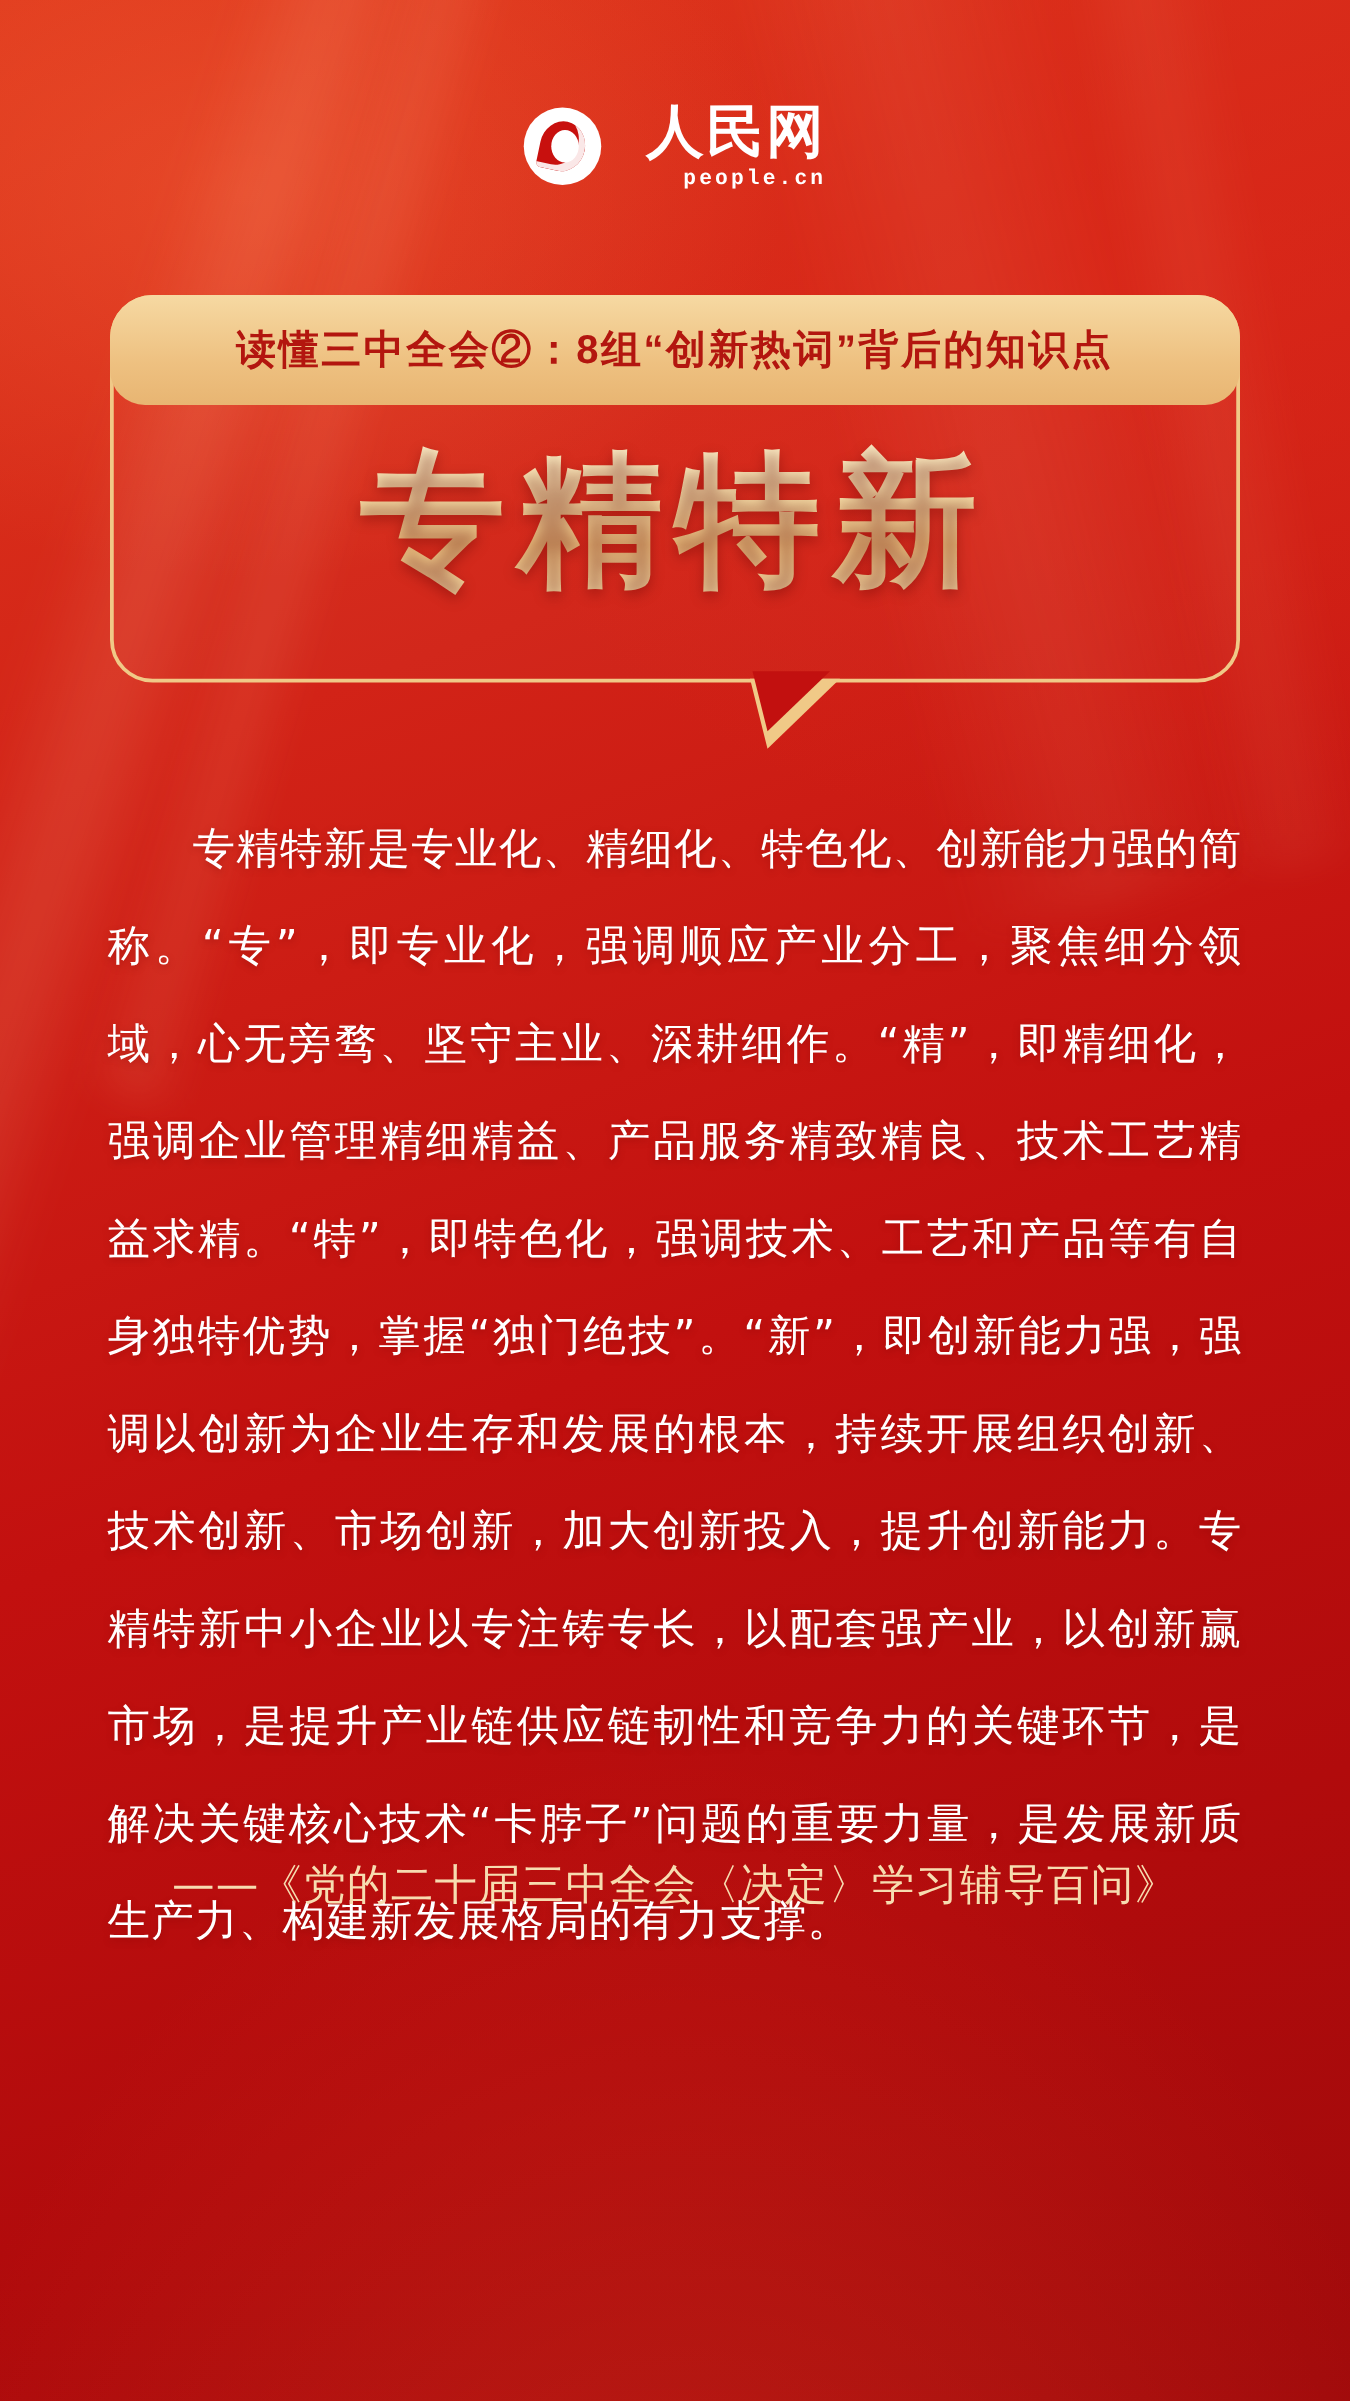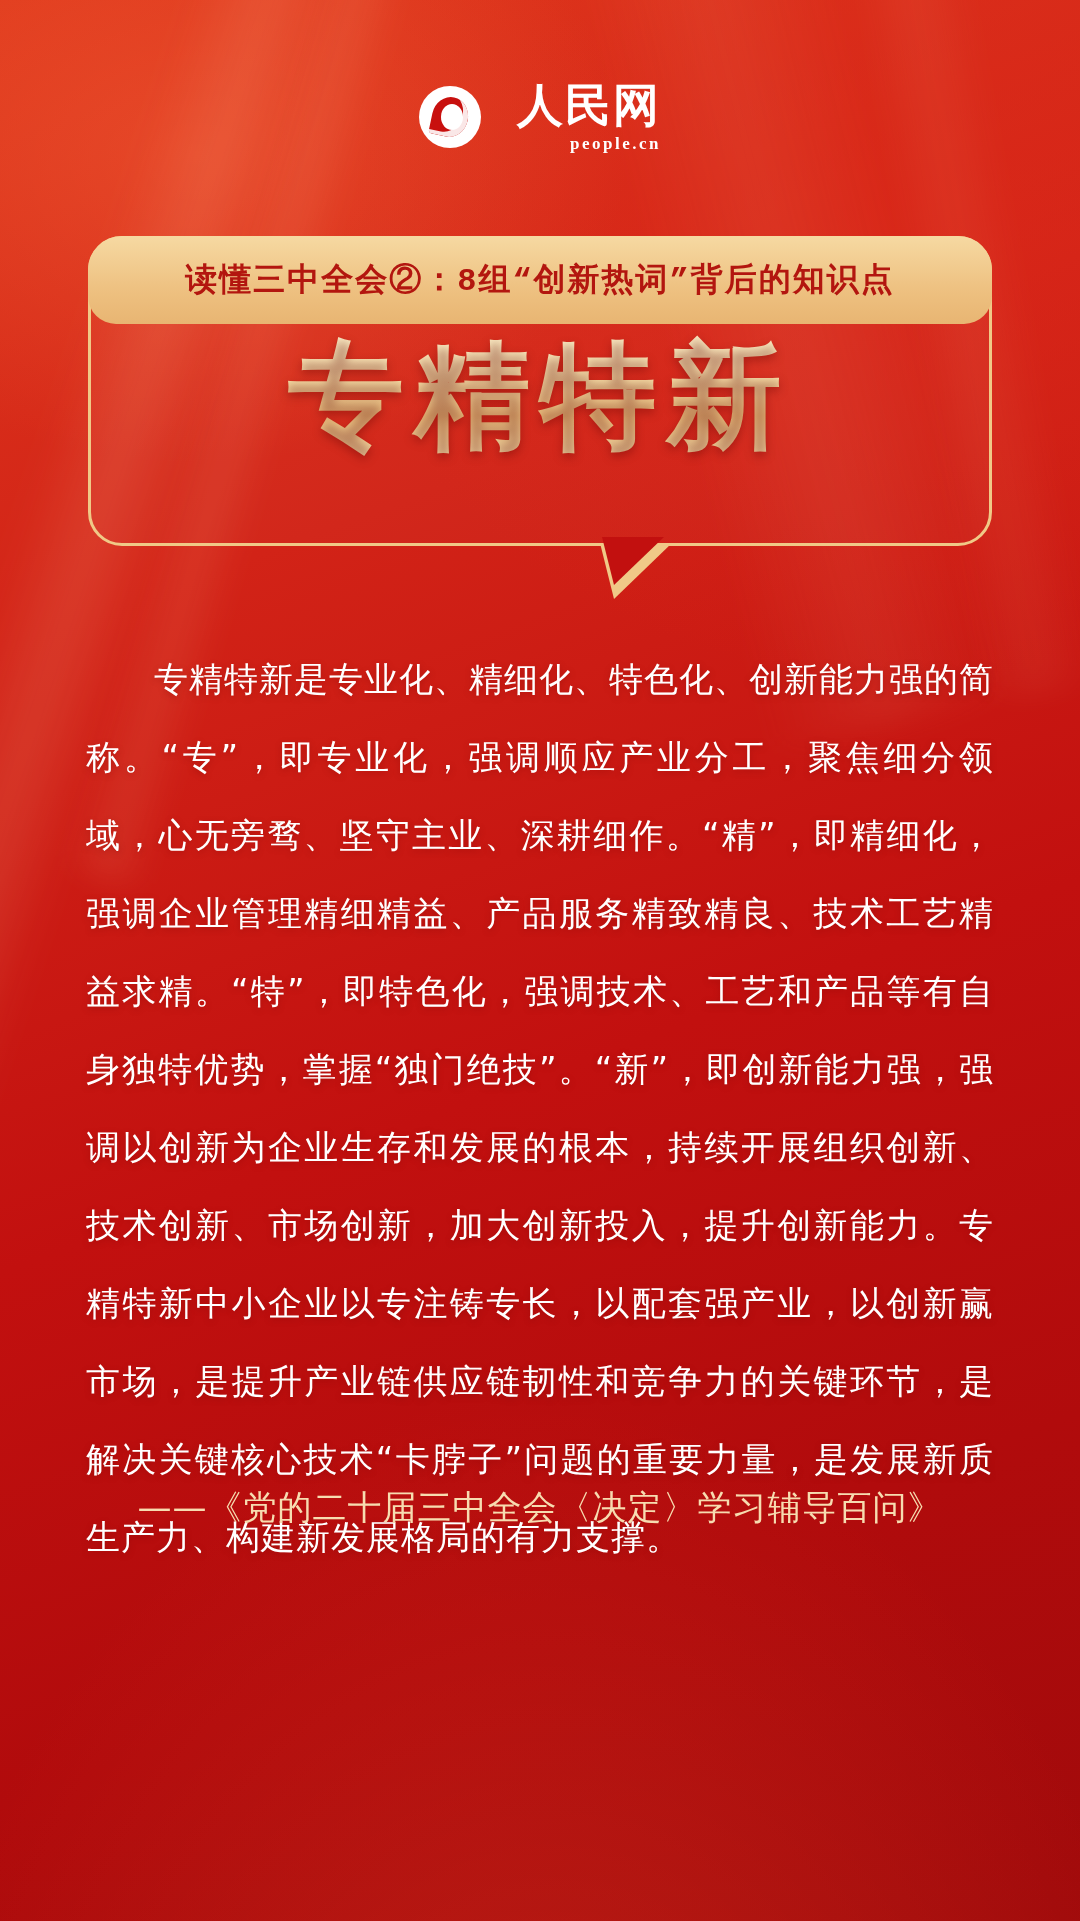--- a/index.html
+++ b/index.html
@@ -101,21 +101,21 @@
   }
   .logo-cn {
     font-family: "DejaVu Sans", sans-serif;
     font-size: 46px;
     font-weight: bold;
     color: #ffffff;
     letter-spacing: 2px;
   }
   .logo-en {
     margin-top: 7px;
-    font-family: Liberation Serif, serif;
+    font-family: Liberation Mono, monospace;
     font-size: 17px;
     font-weight: bold;
     color: #ffffff;
     letter-spacing: 2.5px;
     text-align: right;
   }
 
   
   .bubble {
     position: absolute;
@@ -135,31 +135,31 @@
     width: 904px;
     height: 88px;
     box-sizing: border-box;
     border-radius: 34px 34px 28px 28px;
     background: linear-gradient(180deg, #f6d9a2 0%, #eec181 60%, #e8b572 100%);
     display: flex;
     align-items: center;
     justify-content: center;
   }
   .bubble-head span {
-    font-family: Liberation Mono, monospace;
+    font-family: Liberation Sans, sans-serif;
     font-size: 32px;
     font-weight: bold;
     color: #b3160f;
     letter-spacing: 2px;
     white-space: nowrap;
   }
   .bubble-title {
     position: absolute;
     left: 0;
-    top: 80px;
+    top: 100px;
     width: 100%;
     text-align: center;
     font-family: Liberation Sans, sans-serif;
     font-size: 116px;
     font-weight: bold;
     letter-spacing: 10px;
     background: linear-gradient(180deg, #fdf0cf 0%, #f7dda6 38%, #eec27f 62%, #f7e3b4 100%);
     -webkit-background-clip: text;
     background-clip: text;
     color: transparent;

